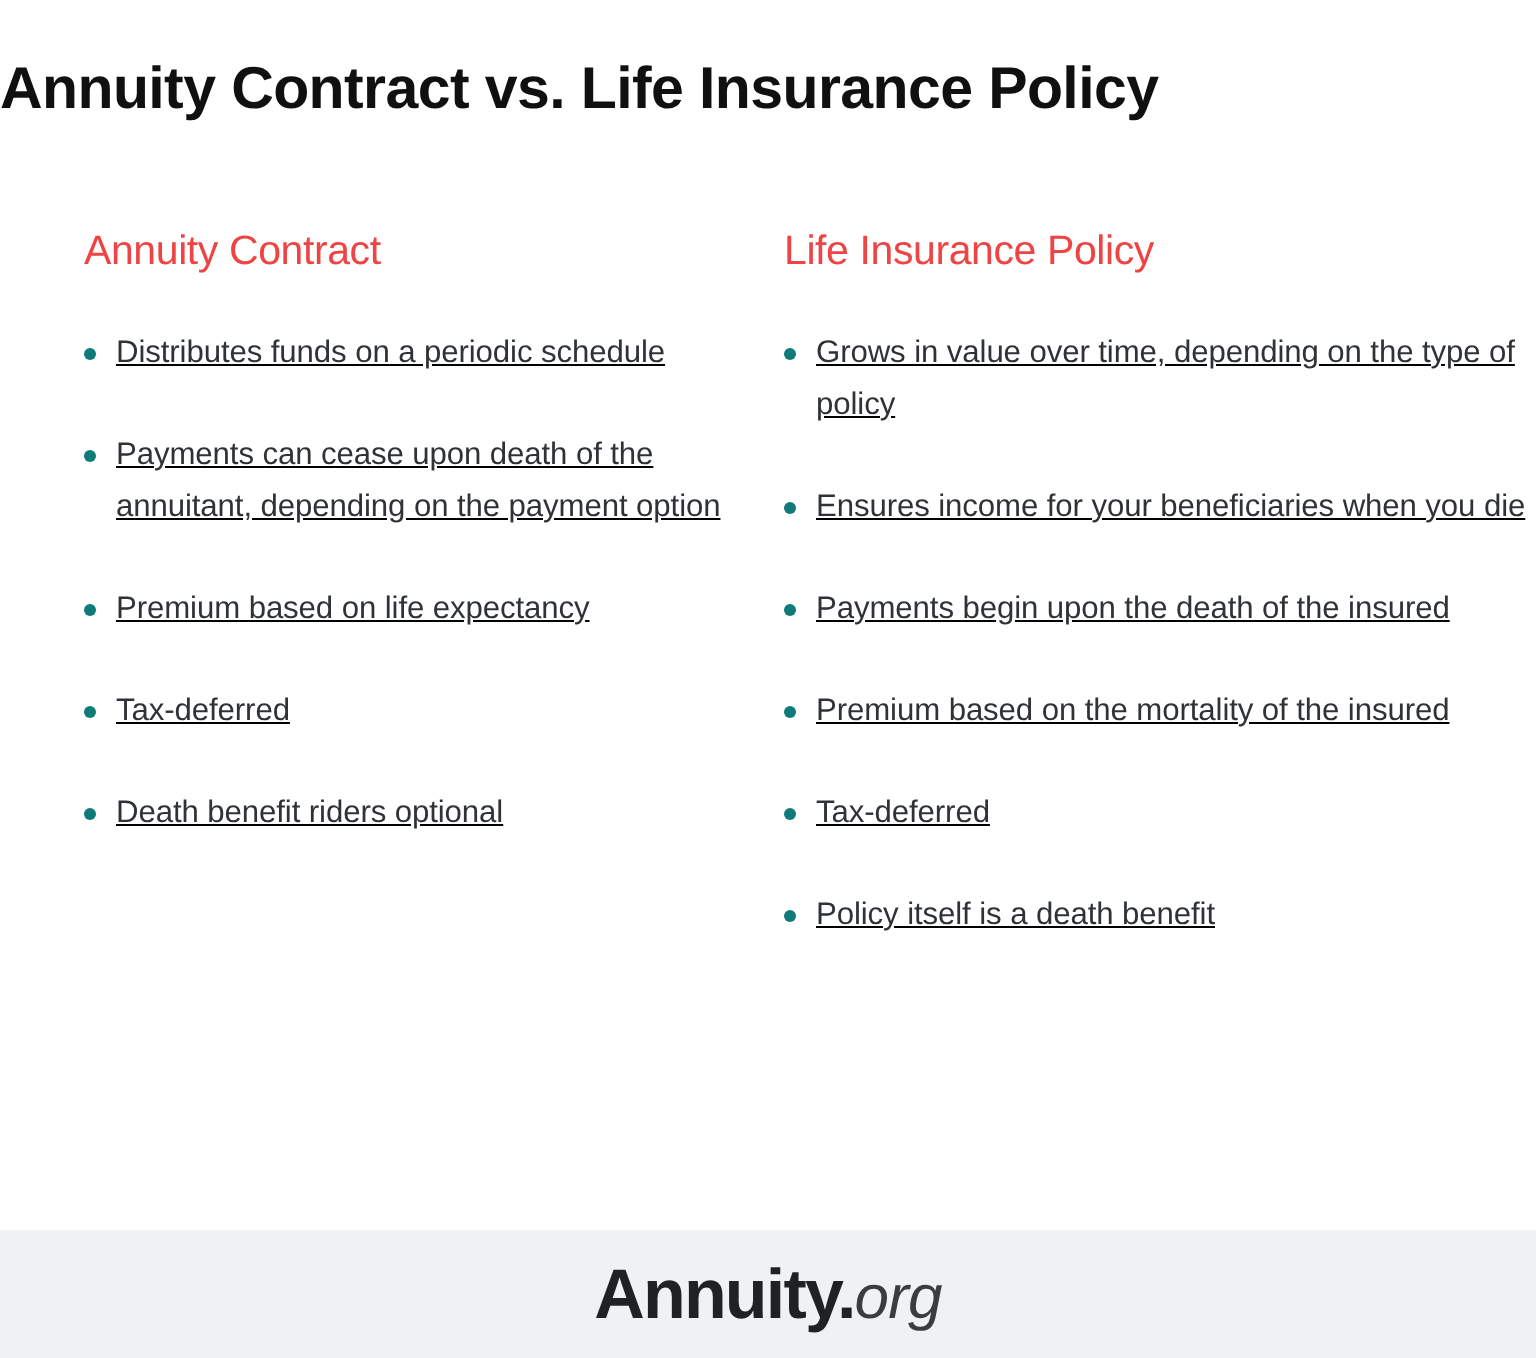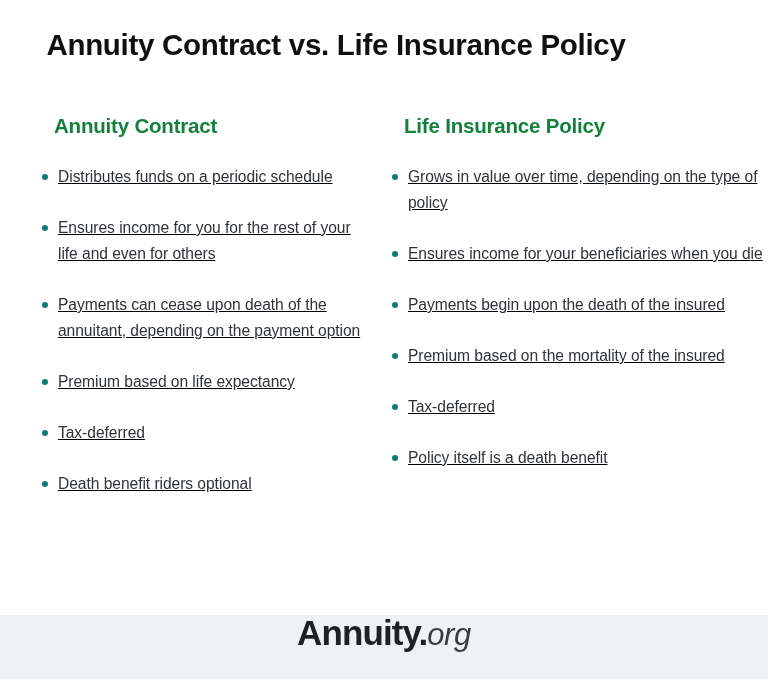--- a/index.html
+++ b/index.html
@@ -21,21 +21,20 @@
     background: #ffffff;
     box-sizing: border-box;
   }
 
   
   .title {
     position: absolute;
     top: 26px;
     left: 0;
     width: 672px;
-    text-align: center;
     font-size: 29.5px;
     font-weight: bold;
     letter-spacing: -0.3px;
     color: #101010;
     line-height: 38px;
   }
 
   
   .columns {
     position: absolute;
@@ -53,25 +52,25 @@
     width: 375px;
     padding-left: 42px;
     padding-right: 12px;
   }
   .column.right {
     width: 393px;
     padding-left: 17px;
   }
   .col-heading {
     font-size: 20.5px;
-    font-weight: bold;
-    color: #15803d;
+    font-weight: normal;
+    color: #ef4444;
     letter-spacing: -0.2px;
     line-height: 28px;
-    margin: 0 0 24px 12px;
+    margin: 0 0 24px 0;
   }
 
   
   .bullet-list {
     list-style: none;
     margin: 0;
     padding: 0;
     text-decoration: underline;
   }
   .bullet-item {
@@ -101,21 +100,21 @@
 
   
   .footer {
     position: absolute;
     left: 0;
     bottom: 0;
     width: 768px;
     height: 64px;
     background: #eef2f5;
     display: flex;
-    align-items: flex-start;
+    align-items: center;
     justify-content: center;
   }
   .logo {
     display: flex;
     align-items: baseline;
     line-height: 1;
   }
   .logo-main {
     font-size: 35px;
     font-weight: bold;
@@ -141,24 +140,20 @@
 
     <div class="column left">
       <div class="col-heading">Annuity Contract</div>
       <ul class="bullet-list">
         <li class="bullet-item">
           <span class="bullet-dot"></span>
           <span class="bullet-text">Distributes funds on a periodic schedule</span>
         </li>
         <li class="bullet-item">
           <span class="bullet-dot"></span>
-          <span class="bullet-text">Ensures income for you for the rest of your life and even for others</span>
-        </li>
-        <li class="bullet-item">
-          <span class="bullet-dot"></span>
           <span class="bullet-text">Payments can cease upon death of the annuitant, depending on the payment option</span>
         </li>
         <li class="bullet-item">
           <span class="bullet-dot"></span>
           <span class="bullet-text">Premium based on life expectancy</span>
         </li>
         <li class="bullet-item">
           <span class="bullet-dot"></span>
           <span class="bullet-text">Tax-deferred</span>
         </li>

